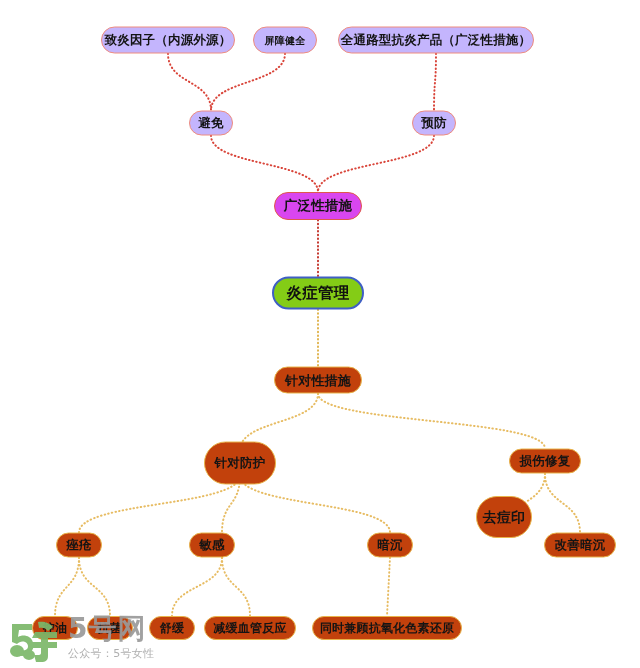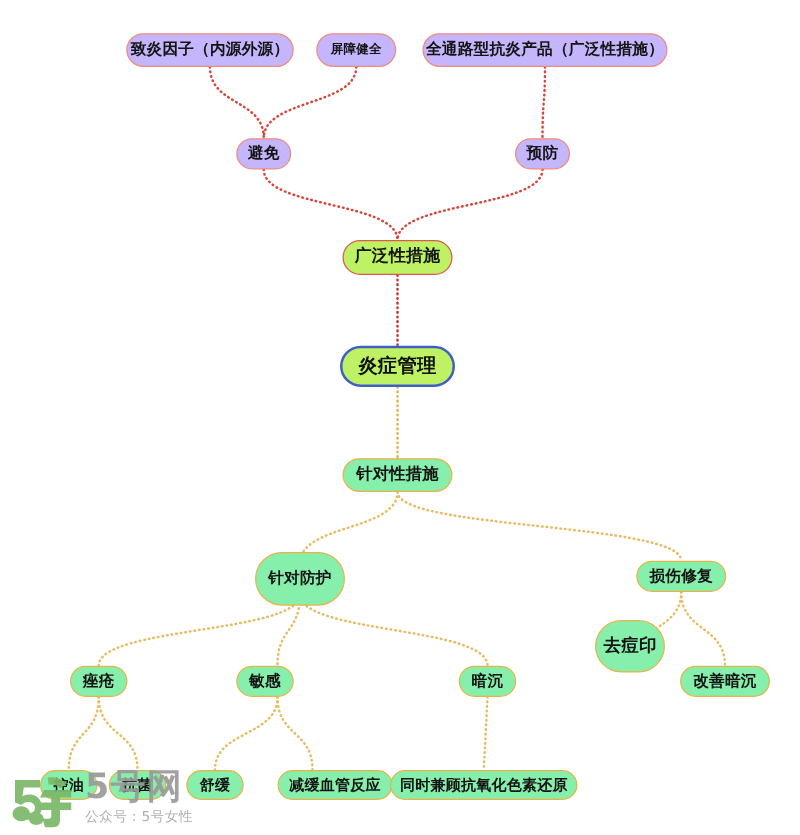--- a/index.html
+++ b/index.html
@@ -28,36 +28,36 @@
     border-radius: 999px;
     white-space: nowrap;
     font-weight: 700;
     letter-spacing: 0.2px;
     color: #1a1a1a;
     line-height: 1;
     padding: 0 10px;
     z-index: 3;
   }
   .node.pink {
-    background: #bef264;
+    background: #d946ef;
     border: 1.6px solid #e0584b;
     color: #141414;
   }
   .node.pink-soft {
     background: #c4b5fd;
     border: 1.6px solid #ef8c7e;
     color: #141414;
   }
   .node.blue {
-    background: #bef264;
+    background: #84cc16;
     border: 2.2px solid #3f5fc4;
     color: #101010;
   }
   .node.orange {
-    background: #86efac;
+    background: #c2410c;
     border: 1.6px solid #e8b44a;
     color: #141414;
   }
 
   
   #watermark {
     position: absolute;
     left: 8px; bottom: 6px;
     z-index: 6;
     display: flex;
@@ -121,21 +121,21 @@
       <div class="node orange" style="left: 240px; top: 463px; width: 72px; height: 43px; font-size: 12.5px;">针对防护</div>
       <div class="node orange" style="left: 545px; top: 461px; width: 72px; height: 25px; font-size: 12.5px;">损伤修复</div>
       <div class="node orange" style="left: 79px; top: 545px; width: 46px; height: 25px; font-size: 12.5px;">痤疮</div>
       <div class="node orange" style="left: 212px; top: 545px; width: 46px; height: 25px; font-size: 12.5px;">敏感</div>
       <div class="node orange" style="left: 390px; top: 545px; width: 46px; height: 25px; font-size: 12.5px;">暗沉</div>
       <div class="node orange" style="left: 504px; top: 517px; width: 56px; height: 42px; font-size: 14px;">去痘印</div>
       <div class="node orange" style="left: 580px; top: 545px; width: 72px; height: 25px; font-size: 12.5px;">改善暗沉</div>
       <div class="node orange" style="left: 55px; top: 628px; width: 46px; height: 24px; font-size: 12px; text-align: right;">控油</div>
       <div class="node orange" style="left: 110px; top: 628px; width: 46px; height: 24px; font-size: 12px;">抗菌</div>
       <div class="node orange" style="left: 172px; top: 628px; width: 46px; height: 24px; font-size: 12px;">舒缓</div>
-      <div class="node orange" style="left: 268px; top: 628px; width: 92px; height: 24px; font-size: 12px;">减缓血管反应</div>
+      <div class="node orange" style="left: 250px; top: 628px; width: 92px; height: 24px; font-size: 12px;">减缓血管反应</div>
       <div class="node orange" style="left: 387px; top: 628px; width: 150px; height: 24px; font-size: 12px;">同时兼顾抗氧化色素还原</div>
     </div>
 
   <div id="watermark">
     <svg id="wm-logo" viewBox="0 0 58 44">
       <g id="wm-logo-g" fill="#7cb86a">
         <path d="M4 6 h20 v6 H11 l-1 7 c3-2 8-2 11 0 c5 3 6 11 2 15 c-4 5-13 5-17 1 l4-5 c3 3 7 3 9 1 c2-2 1-6-2-7 c-3-1-6 0-8 2 L4 24 Z"></path>
         <path d="M30 4 c6-1 12 1 15 5 l-5 4 c-2-3-6-4-9-3 Z"></path>
         <path d="M27 14 h22 v6 H40 v4 h9 v6 h-9 v8 c0 4-2 6-7 6 h-5 l-2-7 h5 c1 0 2-1 2-2 v-5 h-9 v-6 h9 v-4 h-9 Z"></path>
         <ellipse cx="9" cy="33" rx="7" ry="6"></ellipse>

